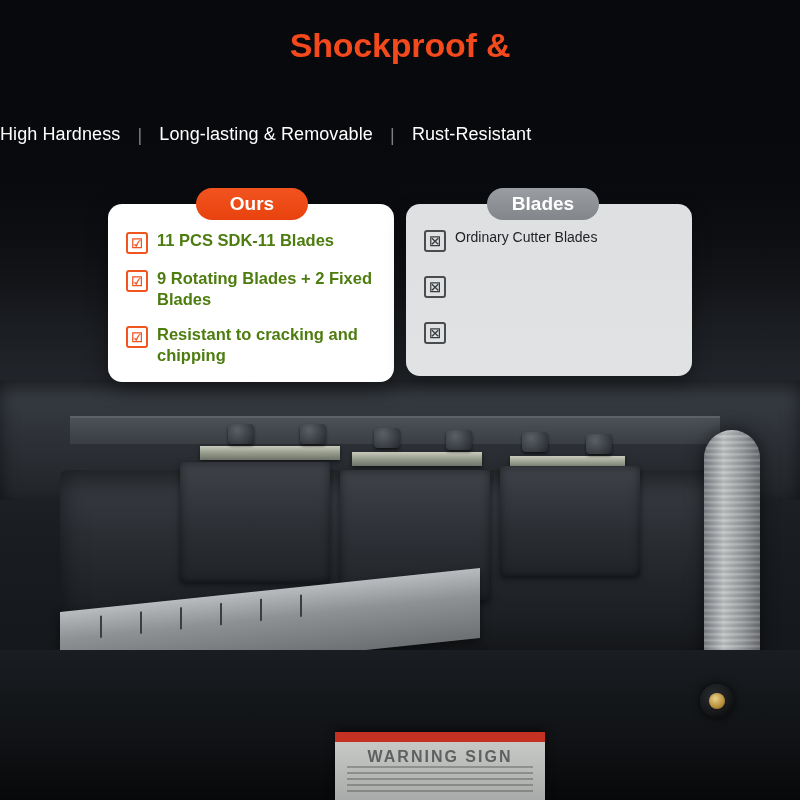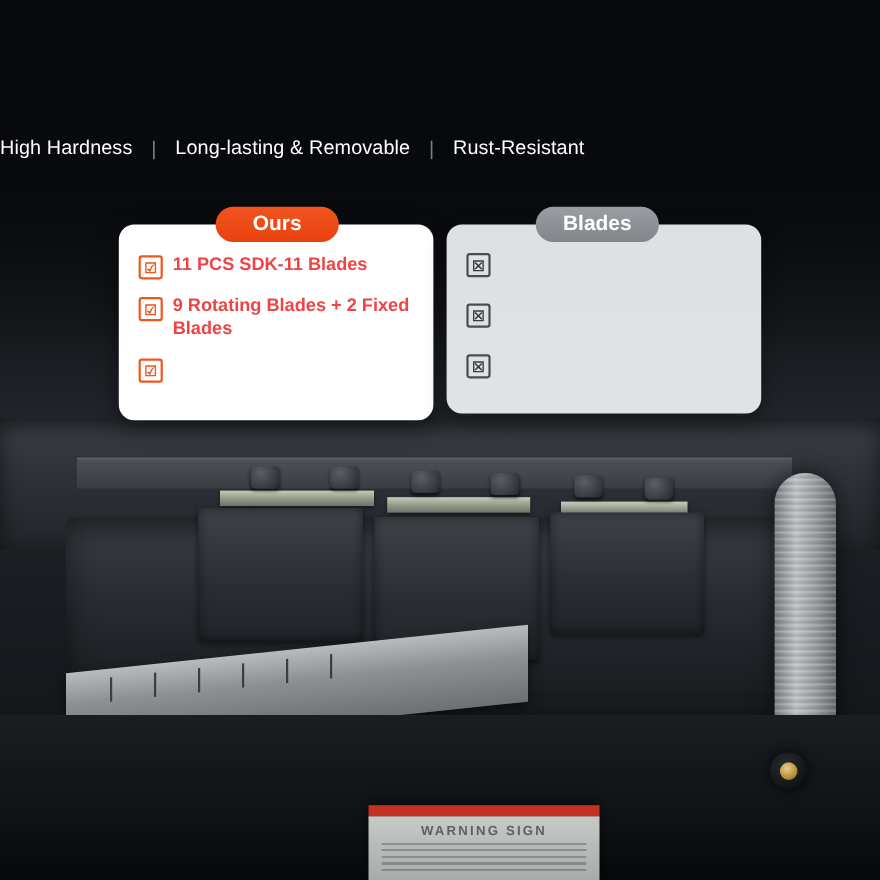--- a/index.html
+++ b/index.html
@@ -124,21 +124,21 @@
     height: 58px;
     background: linear-gradient(to bottom, #c7c9c6 0%, #a9abaa 100%);
     border-top: 10px solid #c43022;
     box-shadow: 0 -2px 8px rgba(0,0,0,0.6);
   }
   .warn-text {
     position: absolute;
     left: 0; right: 0;
     top: 6px;
     text-align: center;
-    font-size: 12px;
+    font-size: 16px;
     letter-spacing: 2px;
     color: #2a2c2e;
     font-weight: bold;
     opacity: 0.65;
   }
   .warn-lines {
     position: absolute;
     left: 12px; right: 12px; top: 24px;
     height: 26px;
     background: repeating-linear-gradient(to bottom, rgba(60,62,64,0.35) 0px, rgba(60,62,64,0.35) 2px, rgba(0,0,0,0) 2px, rgba(0,0,0,0) 6px);
@@ -276,21 +276,21 @@
     border: 2px solid #f2541f;
     color: #f2541f;
   }
   .mark-x {
     border: 2px solid #4a4d50;
     color: #3a3d40;
   }
   .item-text {
     font-size: 16.5px;
     line-height: 1.28;
-    color: #ef4444;
+    color: #4d7c0f;
     font-weight: bold;
   }
   .card-others .item-text {
     font-size: 14px;
     font-weight: normal;
     color: #1d2024;
     line-height: 1.3;
   }
 </style>
 </head>
@@ -335,20 +335,21 @@
       <div class="warn-text">WARNING SIGN</div>
       <div class="warn-lines"></div>
     </div>
 
     <div class="screw"></div>
 
     <div class="dark-overlay-top"></div>
   </div>
 
   <div class="headline">
+    <span class="l1">Shockproof &amp;</span>
   </div>
 
   <div class="subline">
     <span>High Hardness</span>
     <span class="sep">|</span>
     <span>Long-lasting &amp; Removable</span>
     <span class="sep">|</span>
     <span>Rust-Resistant</span>
   </div>
 
@@ -362,28 +363,30 @@
         <div class="item">
           <span class="mark mark-check">☑</span>
           <span class="item-text">11 PCS SDK-11 Blades</span>
         </div>
         <div class="item">
           <span class="mark mark-check">☑</span>
           <span class="item-text">9 Rotating Blades + 2 Fixed Blades</span>
         </div>
         <div class="item">
           <span class="mark mark-check">☑</span>
+          <span class="item-text">Resistant to cracking and chipping</span>
         </div>
       </div>
     </div>
 
     <div class="card card-others">
       <div class="list">
         <div class="item">
           <span class="mark mark-x">☒</span>
+          <span class="item-text">Ordinary Cutter Blades</span>
         </div>
         <div class="item">
           <span class="mark mark-x">☒</span>
         </div>
         <div class="item">
           <span class="mark mark-x">☒</span>
         </div>
       </div>
     </div>
 

